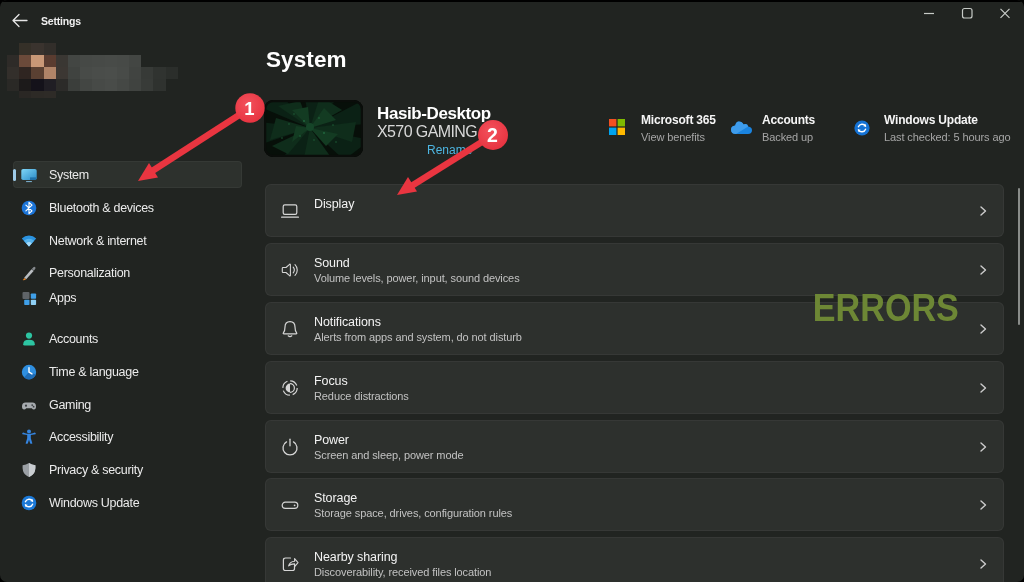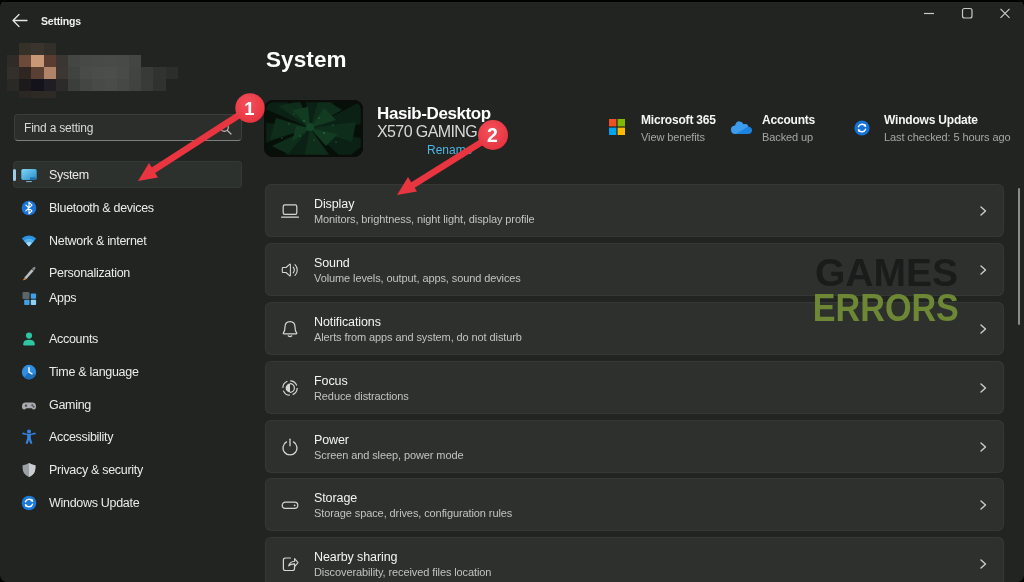--- a/index.html
+++ b/index.html
@@ -100,27 +100,20 @@
         <rect x="109.8" y="36" width="12.2" height="12" fill="#454845"></rect>
         <rect x="122" y="36" width="12.2" height="12" fill="#404340"></rect>
         <rect x="134.2" y="36" width="12.2" height="12" fill="#383b38"></rect>
         <rect x="146.4" y="36" width="12.2" height="12" fill="#2f322f"></rect>
     <rect x="12.2" y="48" width="12.2" height="7" fill="#2a2724"></rect>
         <rect x="24.4" y="48" width="12.2" height="7" fill="#2d2a26"></rect>
         <rect x="36.6" y="48" width="12.2" height="7" fill="#2e2b27"></rect>
     </g>
   </svg>
 
-  <div class="abs" id="searchbox">
-      <span id="searchtext">Find a setting</span>
-    <svg style="position:absolute;right:9px;top:7px" width="13" height="13" viewBox="0 0 13 13">
-      <circle cx="5.4" cy="5.4" r="3.9" stroke="#bdbdbd" stroke-width="1.2" fill="none"></circle>
-      <path d="M8.3 8.3 L12 12" stroke="#bdbdbd" stroke-width="1.2" stroke-linecap="round"></path>
-    </svg>
-  </div>
 
   <div class="abs" id="pill"></div>
   <div class="abs" id="accent"></div>
   <div id="nav">
     <div class="navitem" style="top:158px">
       <svg class="navicon" viewBox="0 0 16 16">
         <defs>
             <linearGradient id="gmon" x1="0" y1="0" x2="1" y2="1">
           <stop offset="0" stop-color="#7fd6f7"></stop>
               <stop offset="1" stop-color="#2a8bc8"></stop>
@@ -294,33 +287,32 @@
     <div class="abs ssub" style="left:884px;top:130.5px">Last checked: 5 hours ago</div>
   </div>
 
   <div id="cards">
     <div class="card" style="top:184px">
       <svg class="cicon" viewBox="0 0 20 20">
         <rect x="3.2" y="3.8" width="13.6" height="9.6" rx="1.6" stroke="#d6d6d6" stroke-width="1.2" fill="none"></rect>
         <path d="M1.6 16.2 L18.4 16.2" stroke="#d6d6d6" stroke-width="1.2" stroke-linecap="round"></path>
       </svg>
       <div class="ctitle">Display</div>
-      <div class="csub">Monitors, brightness, night light, display profile</div>
       <svg class="chev" viewBox="0 0 12 14">
           <path d="M4 3 L8.5 7 L4 11" stroke="#cdcdcd" stroke-width="1.4" fill="none" stroke-linecap="round" stroke-linejoin="round"></path>
         </svg>
     </div>
     <div class="card" style="top:243px">
       <svg class="cicon" viewBox="0 0 20 20">
         <path d="M3 7.5 L6 7.5 L9.6 4.3 Q10.4 3.7 10.4 4.8 L10.4 15.2 Q10.4 16.3 9.6 15.7 L6 12.5 L3 12.5 Q2.3 12.5 2.3 11.7 L2.3 8.3 Q2.3 7.5 3 7.5 Z" stroke="#d6d6d6" stroke-width="1.1" fill="none" stroke-linejoin="round"></path>
         <path d="M13.2 7.2 A4.4 4.4 0 0 1 13.2 12.8" stroke="#d6d6d6" stroke-width="1.1" fill="none" stroke-linecap="round"></path>
         <path d="M15 4.6 A7.6 7.6 0 0 1 15 15.4" stroke="#d6d6d6" stroke-width="1.1" fill="none" stroke-linecap="round"></path>
       </svg>
       <div class="ctitle">Sound</div>
-      <div class="csub">Volume levels, output, apps, sound devices</div>
+      <div class="csub">Volume levels, power, input, sound devices</div>
       <svg class="chev" viewBox="0 0 12 14">
           <path d="M4 3 L8.5 7 L4 11" stroke="#cdcdcd" stroke-width="1.4" fill="none" stroke-linecap="round" stroke-linejoin="round"></path>
         </svg>
     </div>
     <div class="card" style="top:302px">
       <svg class="cicon" viewBox="0 0 20 20">
         <path d="M10 2.6 Q15 2.6 15 8 Q15 12 16.6 13.8 Q17.3 14.8 16 14.8 L4 14.8 Q2.7 14.8 3.4 13.8 Q5 12 5 8 Q5 2.6 10 2.6 Z" stroke="#d6d6d6" stroke-width="1.2" fill="none" stroke-linejoin="round"></path>
         <path d="M8.2 16.8 Q10 18.3 11.8 16.8" stroke="#d6d6d6" stroke-width="1.2" fill="none" stroke-linecap="round"></path>
       </svg>
       <div class="ctitle">Notifications</div>
@@ -369,21 +361,20 @@
         <path d="M8.6 11.8 Q9.8 7.6 14.6 7.3 L14.6 4.6 L18 8.6 L14.6 12.6 L14.6 9.9 Q10.8 10 8.6 11.8 Z" stroke="#d6d6d6" stroke-width="1.1" fill="none" stroke-linejoin="round"></path>
       </svg>
       <div class="ctitle">Nearby sharing</div>
       <div class="csub">Discoverability, received files location</div>
       <svg class="chev" viewBox="0 0 12 14">
           <path d="M4 3 L8.5 7 L4 11" stroke="#cdcdcd" stroke-width="1.4" fill="none" stroke-linecap="round" stroke-linejoin="round"></path>
         </svg>
     </div>
   </div>
 
-  <div class="wmt" id="wmG">GAMES</div>
   <div class="wmt" id="wmE">ERRORS</div>
   <div class="abs" id="scrollthumb"></div>
 
   <svg class="abs" style="left:0;top:0" width="1024" height="582" viewBox="0 0 1024 582">
     <defs>
       <radialGradient id="bgr" cx="0.42" cy="0.36" r="0.75">
         <stop offset="0" stop-color="#f2515c"></stop>
           <stop offset="1" stop-color="#e62f3c"></stop>
       </radialGradient>
     </defs>

